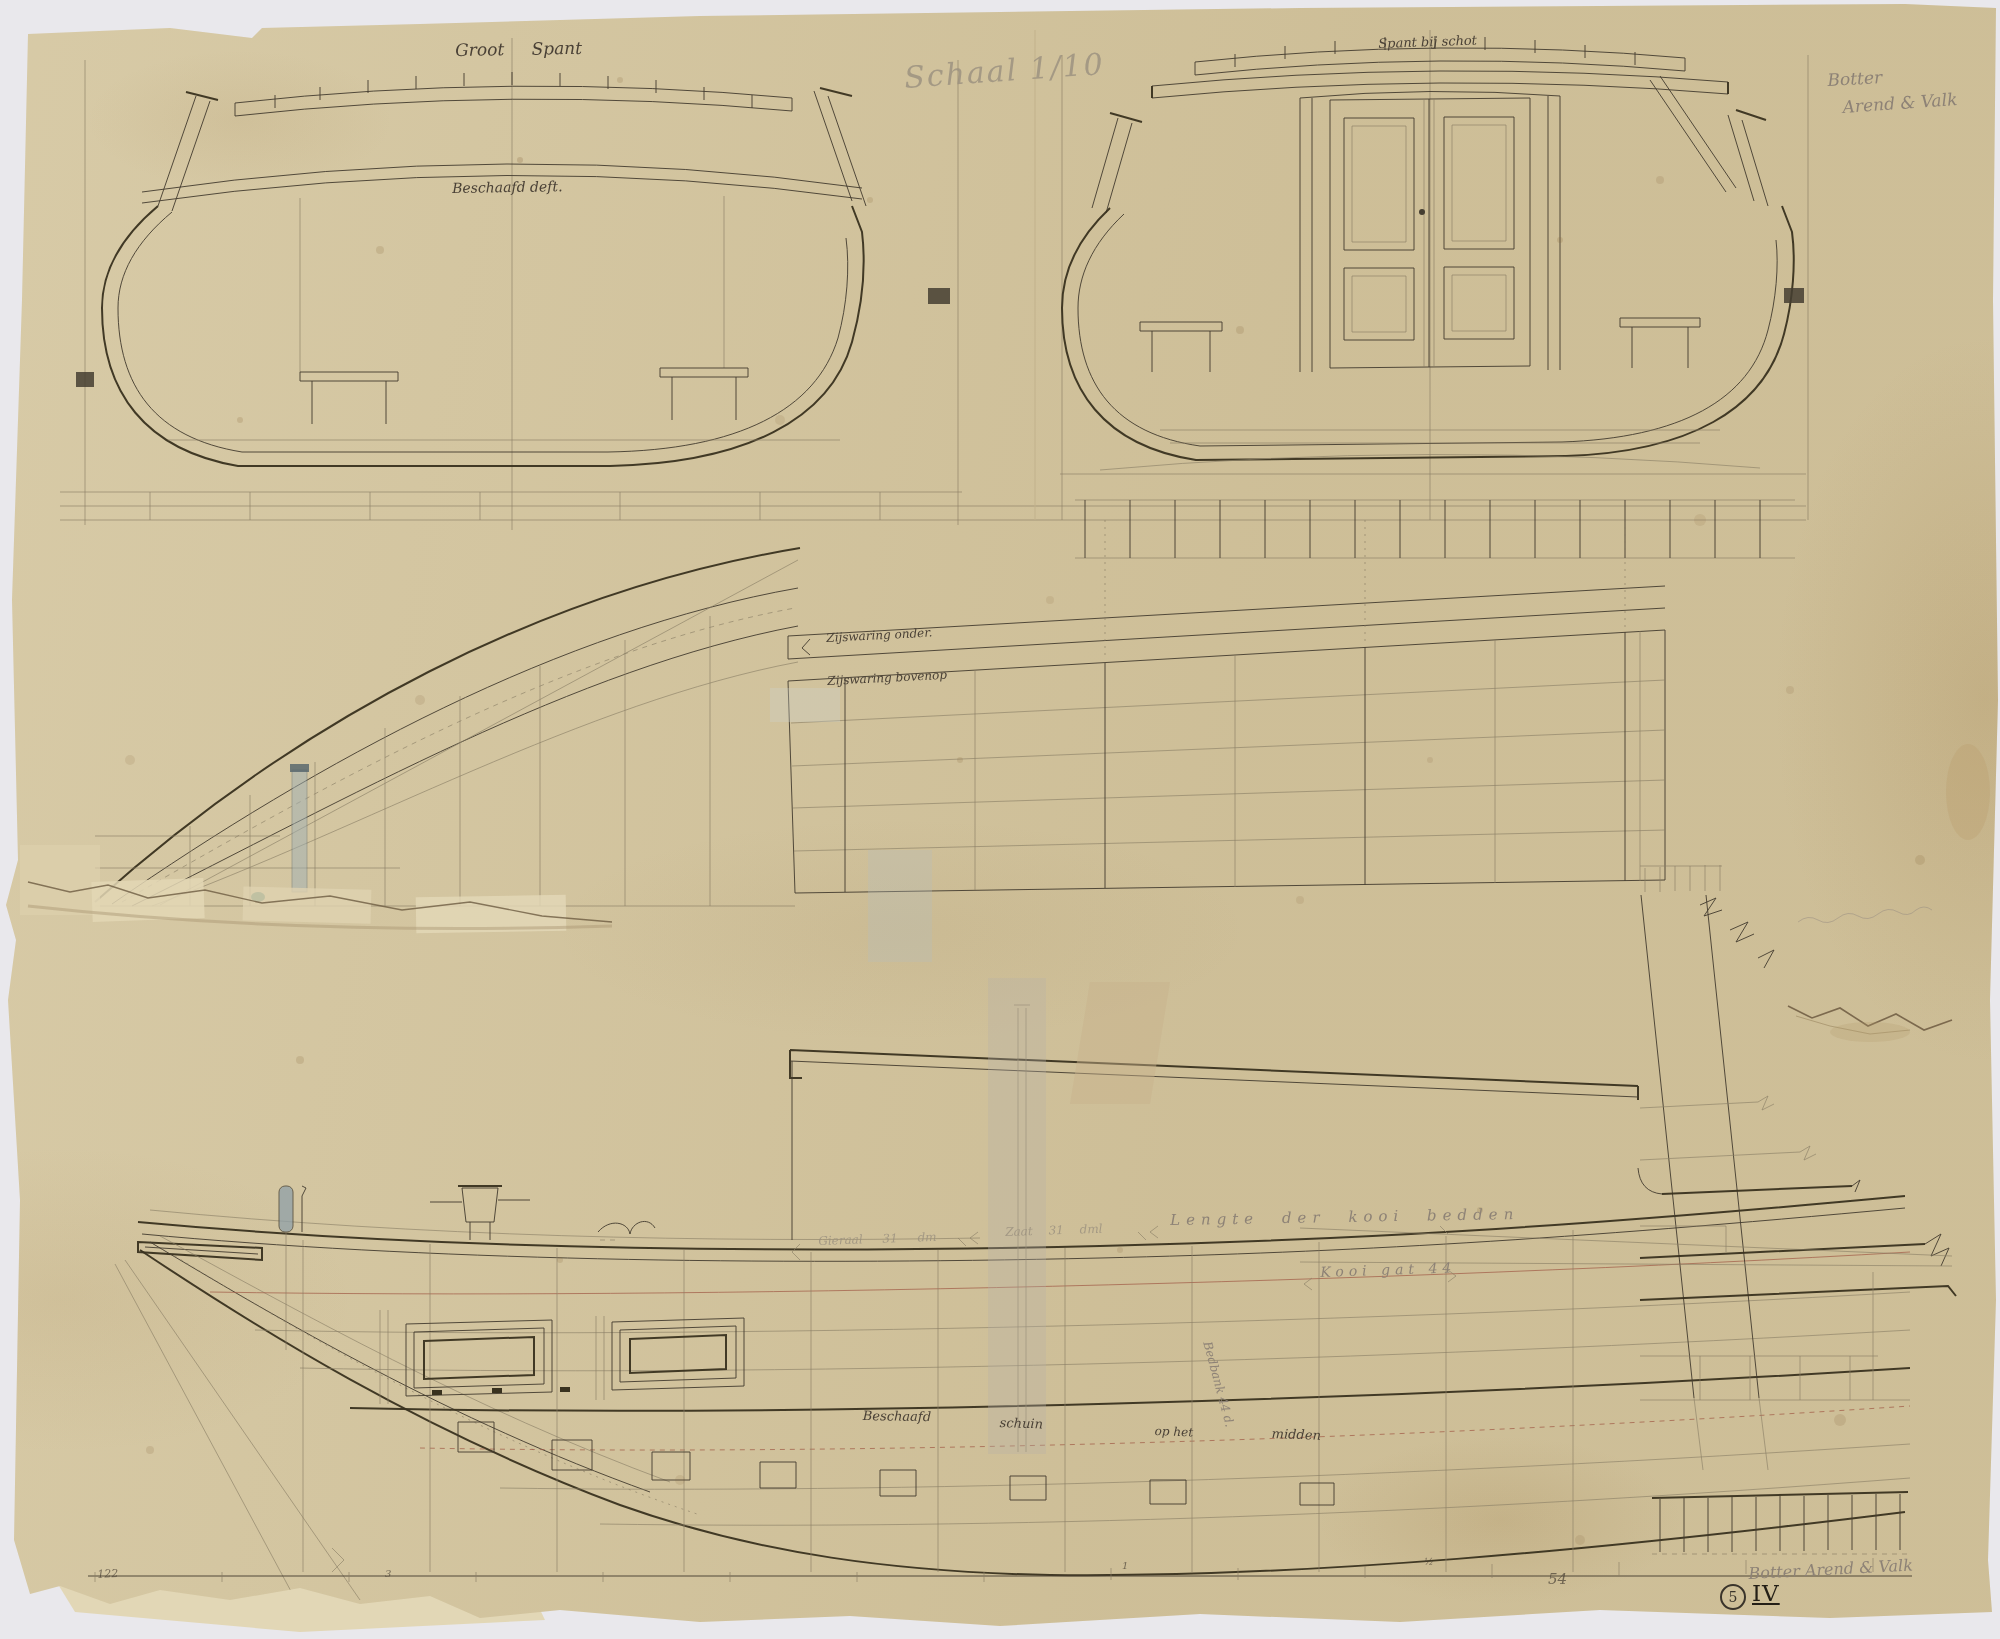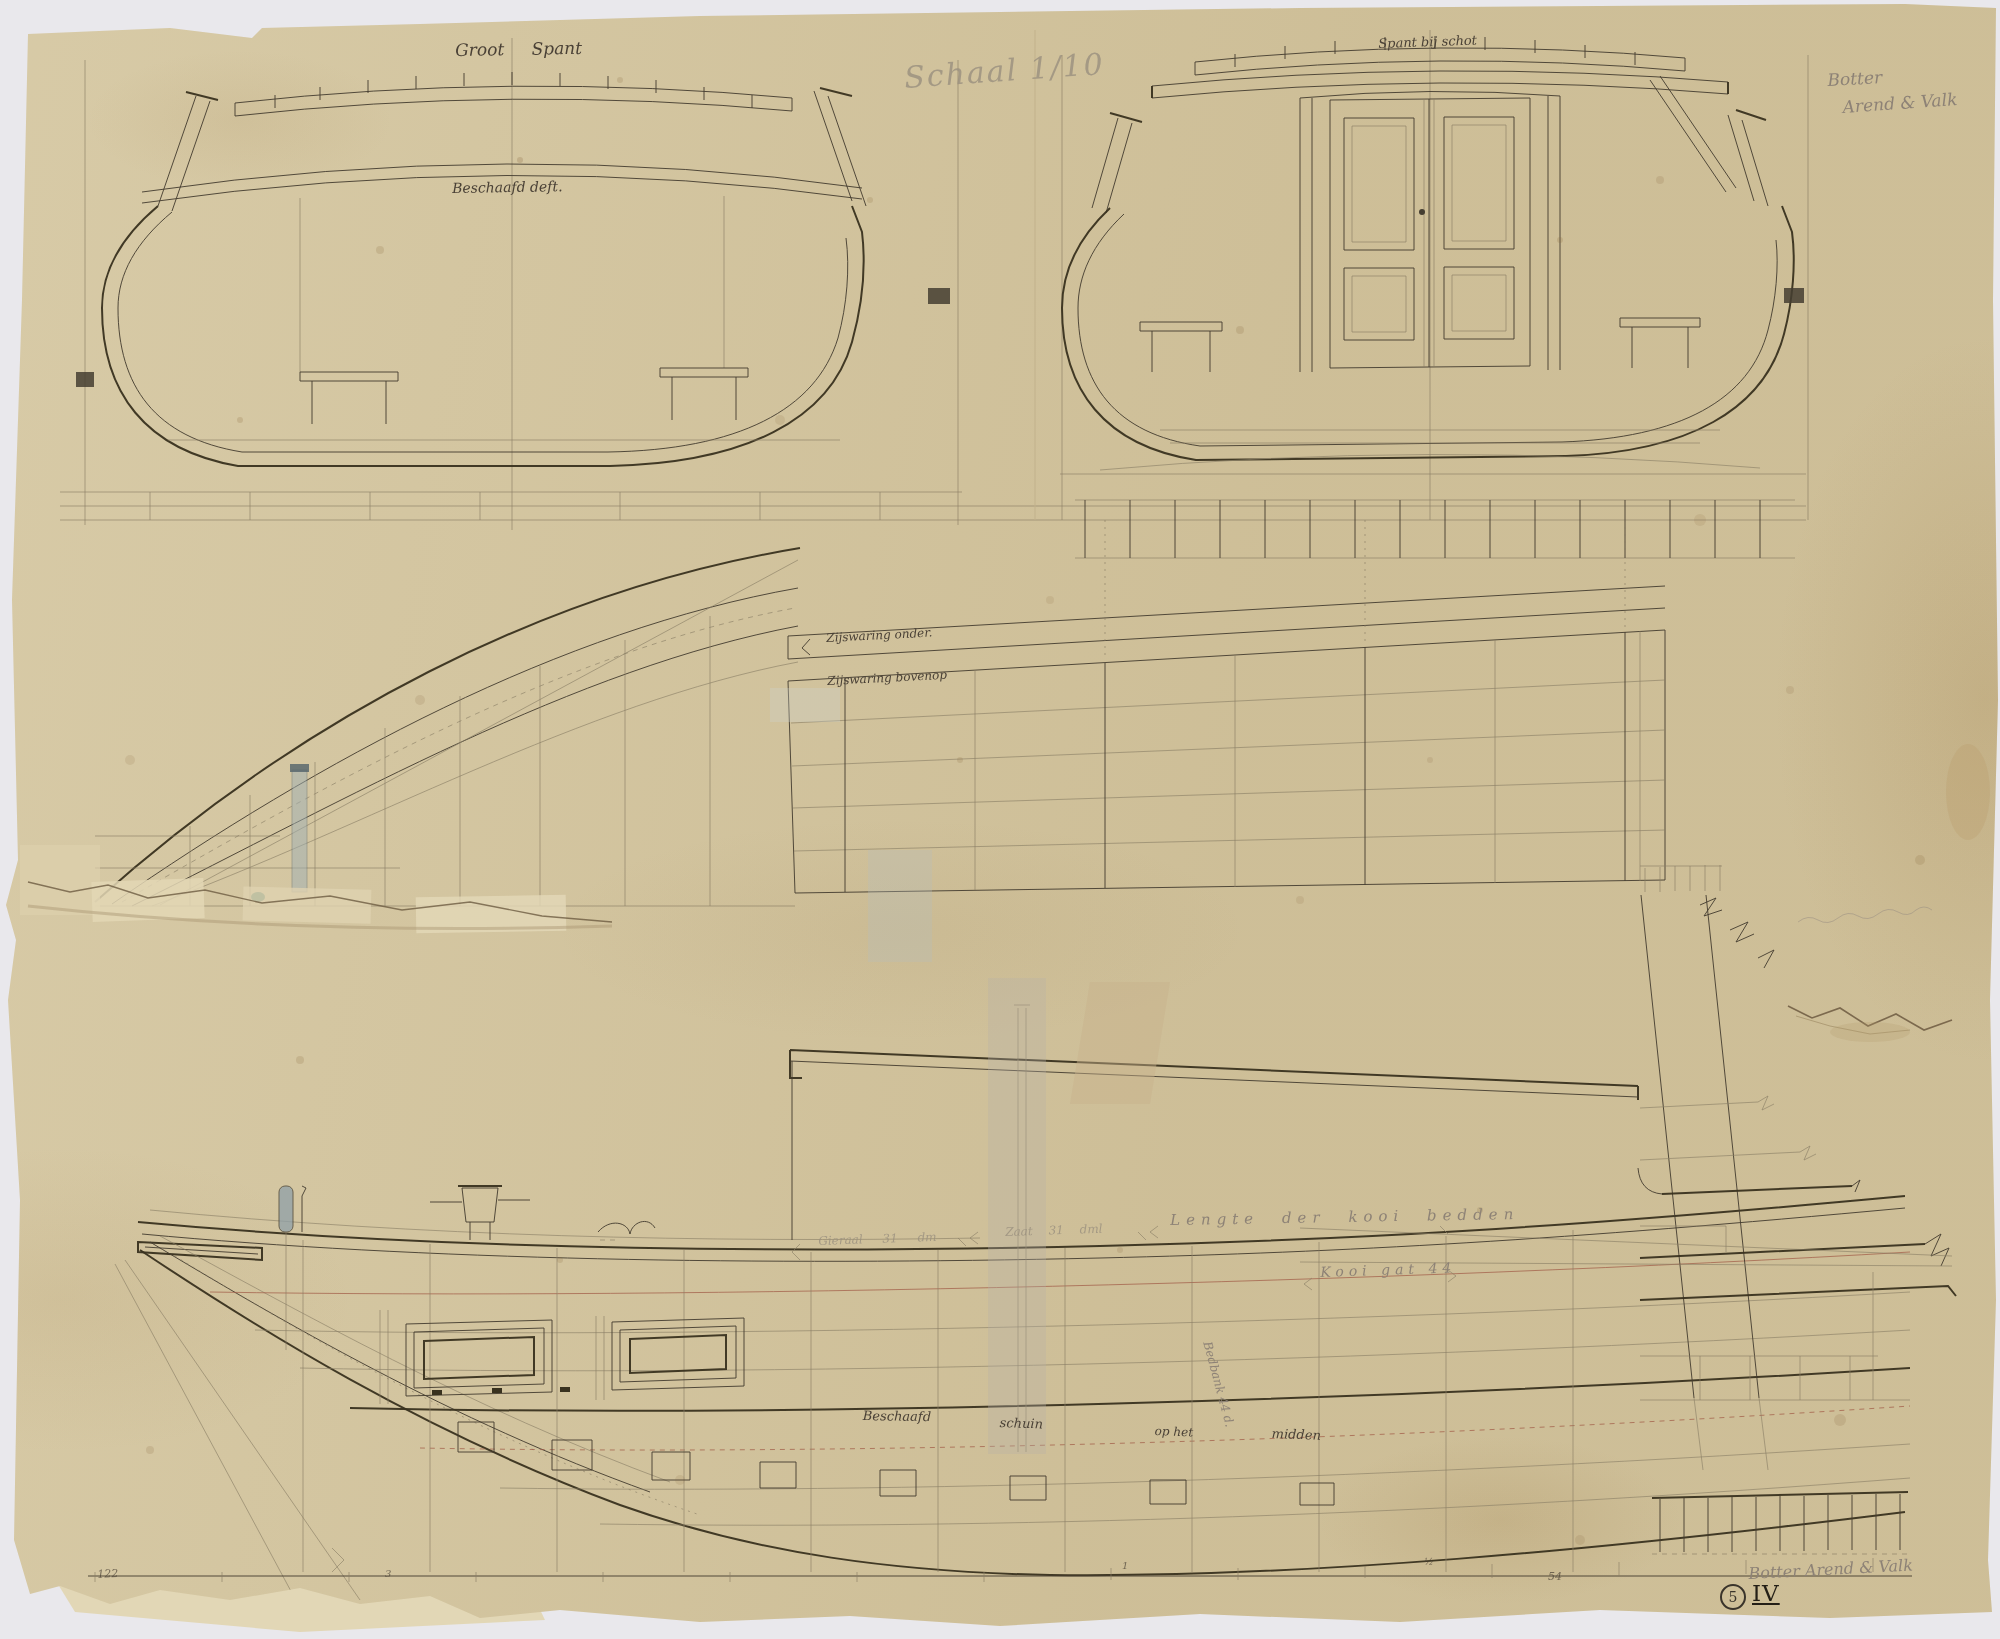--- a/index.html
+++ b/index.html
@@ -251,15 +251,15 @@
     <div class="ann ink" style="left:1155px;top:1424px;font-size:12px;transform:rotate(2deg);">op het</div>
     <div class="ann ink" style="left:1272px;top:1426px;font-size:13px;transform:rotate(2deg);">midden</div>
     <div class="ann pencil" style="left:1748px;top:1564px;font-size:16px;transform:rotate(-3deg);">Botter Arend &amp; Valk</div>
     <span class="ann stamp-circle" style="left:1720px;top:1584px;">5</span>
     <span class="ann stamp-roman" style="left:1752px;top:1580px;font-size:23px;">IV</span>
     <span class="ann ink" style="left:1790px;top:1630px;font-size:21px;font-style:normal;color:#352f24;">99</span>
     <span class="ann ink" style="left:97px;top:1568px;font-size:11px;opacity:.7;transform:rotate(-3deg);">122</span>
     <span class="ann ink" style="left:385px;top:1568px;font-size:10px;opacity:.7;">3</span>
     <span class="ann ink" style="left:1122px;top:1560px;font-size:10px;opacity:.7;">1</span>
     <span class="ann ink" style="left:1424px;top:1556px;font-size:10px;opacity:.7;">½</span>
-    <span class="ann ink" style="left:1548px;top:1570px;font-size:11px;opacity:.7;">54</span>
+    <span class="ann ink" style="left:1548px;top:1570px;font-size:15px;opacity:.7;">54</span>
   </div>
 </div>
 
 </body></html>

